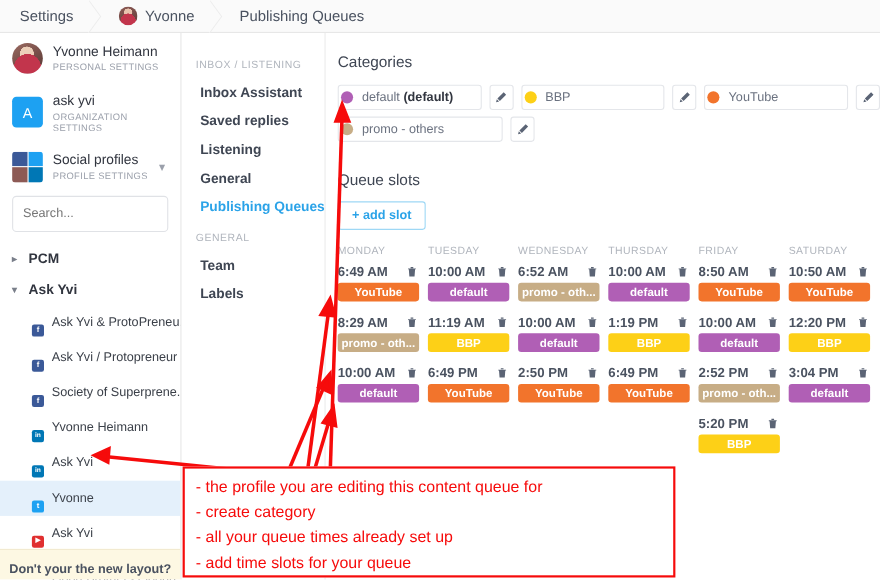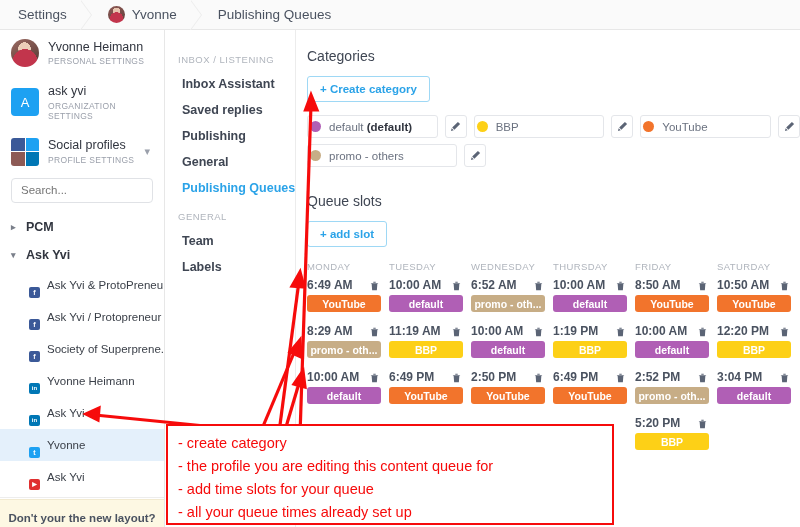--- a/index.html
+++ b/index.html
@@ -71,21 +71,21 @@
     grid-template-rows:1fr 1fr; gap:1px; overflow:hidden;
   }
   .g4 { width:100%; height:100%; }
   .acct-txt { min-width:0; flex:1; }
   .acct-name { font-size:12.5px; color:#31353f; line-height:1.25; }
   .acct-sub { font-size:8.5px; color:#9ba0ab; letter-spacing:.32px; margin-top:1px; }
   .chev { color:#9ba0ab; font-size:11px; padding-right:4px; }
 
   .search-wrap { padding:4px 11px 10px 11px; }
   .search-box {
-    width:100%; height:25px; border:1px solid #e0e2e6; border-radius:4px;
+    width:100%; height:33px; border:1px solid #e0e2e6; border-radius:4px;
     background:#fff; font-size:11.5px; color:#b9bcc3;
     padding:0 9px; font-family:inherit; outline:none;
   }
 
   .grp {
     display:flex; align-items:center; gap:7px;
     padding:7px 11px; font-size:12.5px; color:#31353f; font-weight:bold;
     cursor:pointer;
   }
   .grp .tw { color:#7a7f8a; font-size:9px; width:8px; }
@@ -327,33 +327,32 @@
 
     <div class="banner">
       <span>Don't your the new layout?</span>
     </div>
   </div>
 
   <div class="midnav">
     <div class="nav-head">INBOX / LISTENING</div>
     <div class="nav-item">Inbox Assistant</div>
     <div class="nav-item">Saved replies</div>
-    <div class="nav-item">Publishing</div>
+    <div class="nav-item">Listening</div>
 
     <div class="nav-item">General</div>
     <div class="nav-item active">Publishing Queues</div>
 
     <div class="nav-head">GENERAL</div>
     <div class="nav-item">Team</div>
     <div class="nav-item">Labels</div>
   </div>
 
   <div class="main">
     <div class="sec-title">Categories</div>
-    <button class="ghost-btn">+ Create category</button>
 
     <div class="cat-rows" id="cat-rows">
         <div class="cat-row">
           <div class="cat-chip">
             <span class="dot" style="background:#b05fb5"></span>
             <span>default <b>(default)</b></span>
           </div>
           <div class="pen-btn">
             <svg width="11" height="11" viewBox="0 0 16 16">
               <path d="M11.5 1.3l3.2 3.2-8.3 8.3-3.2-3.2zM2.4 10.6l3 3-4 1z" fill="#5b6475"></path>
@@ -589,19 +588,19 @@
       <line x1="256" y1="443" x2="296" y2="348"></line>
       <polygon points="300,340 290,352 301,357"></polygon>
       <line x1="283" y1="437" x2="300" y2="380"></line>
       <polygon points="303,371 294,384 305,387"></polygon>
       <line x1="245" y1="430" x2="95" y2="415"></line>
       <polygon points="86,414 99,408 98,420"></polygon>
     </g>
   </svg>
 
   <div class="anno-box" id="anno-box">
+      <div class="anno-line" style="color: rgb(246, 11, 11);">- the profile you are editing this content queue for</div>
       <div class="anno-line" style="color: rgb(246, 11, 11);">- create category</div>
-      <div class="anno-line" style="color: rgb(246, 11, 11);">- the profile you are editing this content queue for</div>
+      <div class="anno-line" style="color: rgb(246, 11, 11);">- all your queue times already set up</div>
       <div class="anno-line" style="color: rgb(246, 11, 11);">- add time slots for your queue</div>
-      <div class="anno-line" style="color: rgb(246, 11, 11);">- all your queue times already set up</div>
     </div>
 
 </div>
 
 </body></html>

